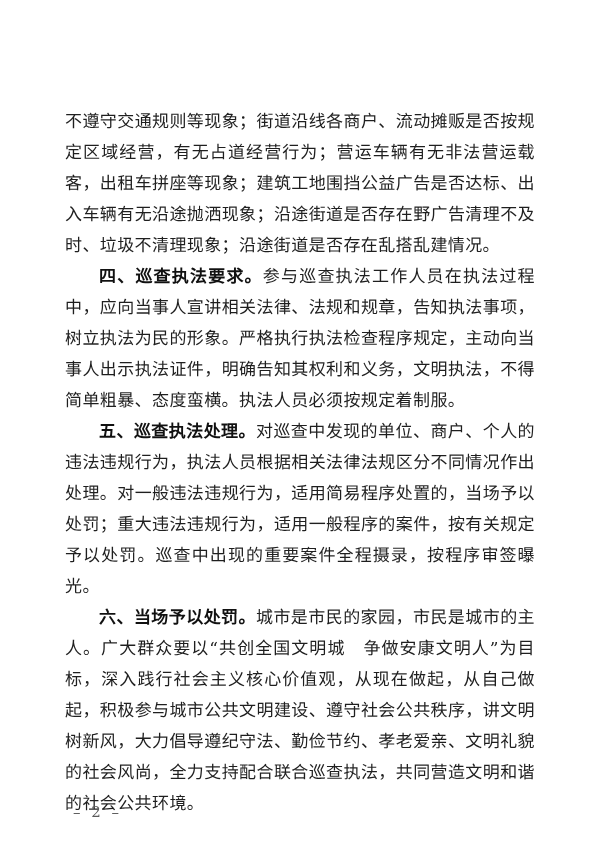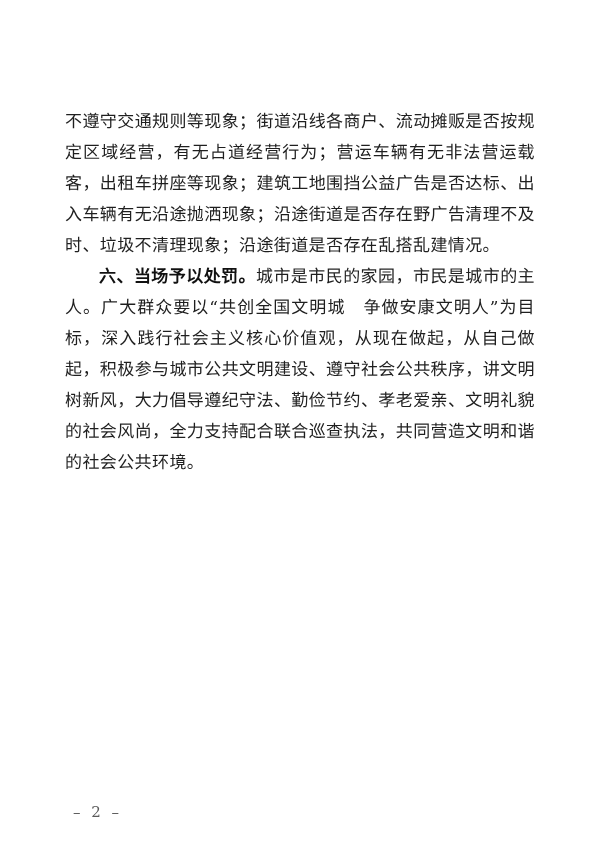--- a/index.html
+++ b/index.html
@@ -50,16 +50,18 @@
     font-family: "DejaVu Serif", "Liberation Serif", serif;
   }
 </style>
 </head>
 <body>
 
 <div class="page">
   <div class="doc-content">
 
   <p><span>不遵守交通规则等现象；街道沿线各商户、流动摊贩是否按规定区域经营，有无占道经营行为；营运车辆有无非法营运载客，出租车拼座等现象；建筑工地围挡公益广告是否达标、出入车辆有无沿途抛洒现象；沿途街道是否存在野广告清理不及时、垃圾不清理现象；沿途街道是否存在乱搭乱建情况。</span></p>
+      <p class="indented"><span class="para-label">四、巡查执法要求。</span><span>参与巡查执法工作人员在执法过程中，应向当事人宣讲相关法律、法规和规章，告知执法事项，树立执法为民的形象。严格执行执法检查程序规定，主动向当事人出示执法证件，明确告知其权利和义务，文明执法，不得简单粗暴、态度蛮横。执法人员必须按规定着制服。</span></p>
+      <p class="indented"><span class="para-label">五、巡查执法处理。</span><span>对巡查中发现的单位、商户、个人的违法违规行为，执法人员根据相关法律法规区分不同情况作出处理。对一般违法违规行为，适用简易程序处置的，当场予以处罚；重大违法违规行为，适用一般程序的案件，按有关规定予以处罚。巡查中出现的重要案件全程摄录，按程序审签曝光。</span></p>
       <p class="indented"><span class="para-label">六、当场予以处罚。</span><span>城市是市民的家园，市民是城市的主人。广大群众要以“共创全国文明城　争做安康文明人”为目标，深入践行社会主义核心价值观，从现在做起，从自己做起，积极参与城市公共文明建设、遵守社会公共秩序，讲文明树新风，大力倡导遵纪守法、勤俭节约、孝老爱亲、文明礼貌的社会风尚，全力支持配合联合巡查执法，共同营造文明和谐的社会公共环境。</span></p>
     </div>
   <div class="page-footer">– 2 –</div>
 </div>
 
 </body></html>

